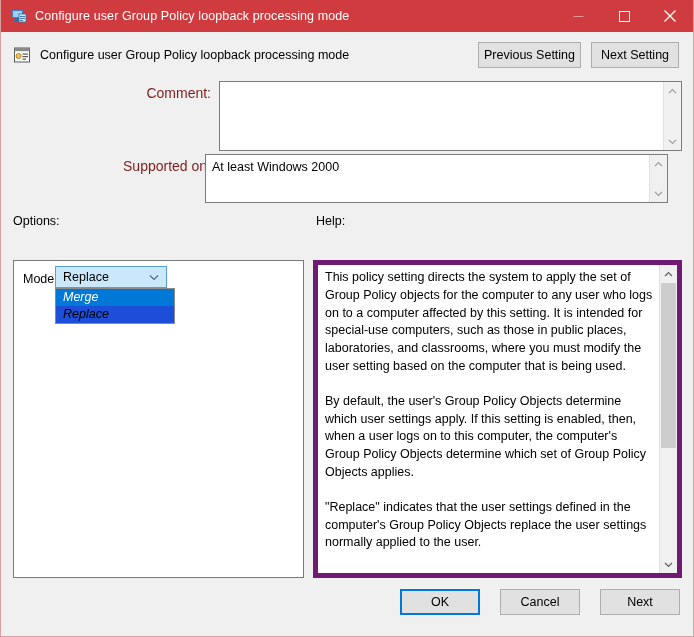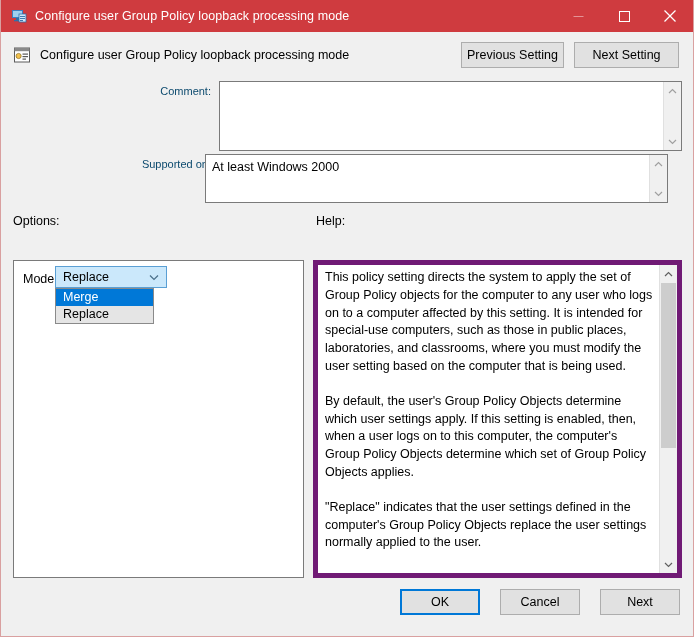--- a/index.html
+++ b/index.html
@@ -92,21 +92,21 @@
     padding: 0;
     height: 26px;
     min-width: 72px;
     box-sizing: border-box;
     cursor: default;
     display: inline-flex;
     align-items: center;
     justify-content: center;
   }
   #btn-prev-setting { width: 103px; }
-  #btn-next-setting { width: 105px; }
+  #btn-next-setting { width: 88px; }
 
   
   #top-section {
     position: relative;
     height: 132px;
   }
   #radio-group {
     position: absolute;
     left: 12px;
     top: 5px;
@@ -139,22 +139,22 @@
     border-radius: 50%;
     background: #000000;
   }
   .radio-label {
     font-size: 12.5px;
     color: #000000;
   }
 
   .field-label {
     position: absolute;
-    font-size: 11px;
-    color: #0c4a6e;
+    font-size: 14px;
+    color: #7f1d1d;
     text-align: right;
   }
   #comment-label { left: 100px; top: 7px; width: 110px; }
   #supported-label { left: 100px; top: 80px; width: 110px; }
 
   .textbox {
     position: absolute;
     background: #ffffff;
     border: 1px solid #7a7a7a;
     box-sizing: border-box;
@@ -291,25 +291,26 @@
   #mode-combo-arrow {
     margin-left: auto;
     margin-right: 7px;
     display: flex;
     align-items: center;
   }
   #mode-dropdown {
     position: absolute;
     left: 41px;
     top: 27px;
-    width: 99px;
-    background: #e5e5e5;
+    width: 120px;
+    background: #1d4ed8;
     border: 1px solid #8a8a8a;
     box-sizing: border-box;
     z-index: 5;
+    font-style: italic;
   }
   .dd-item {
     height: 17px;
     line-height: 17px;
     padding-left: 7px;
     font-size: 12.5px;
     color: #000000;
     white-space: nowrap;
   }
   .dd-item.selected {

